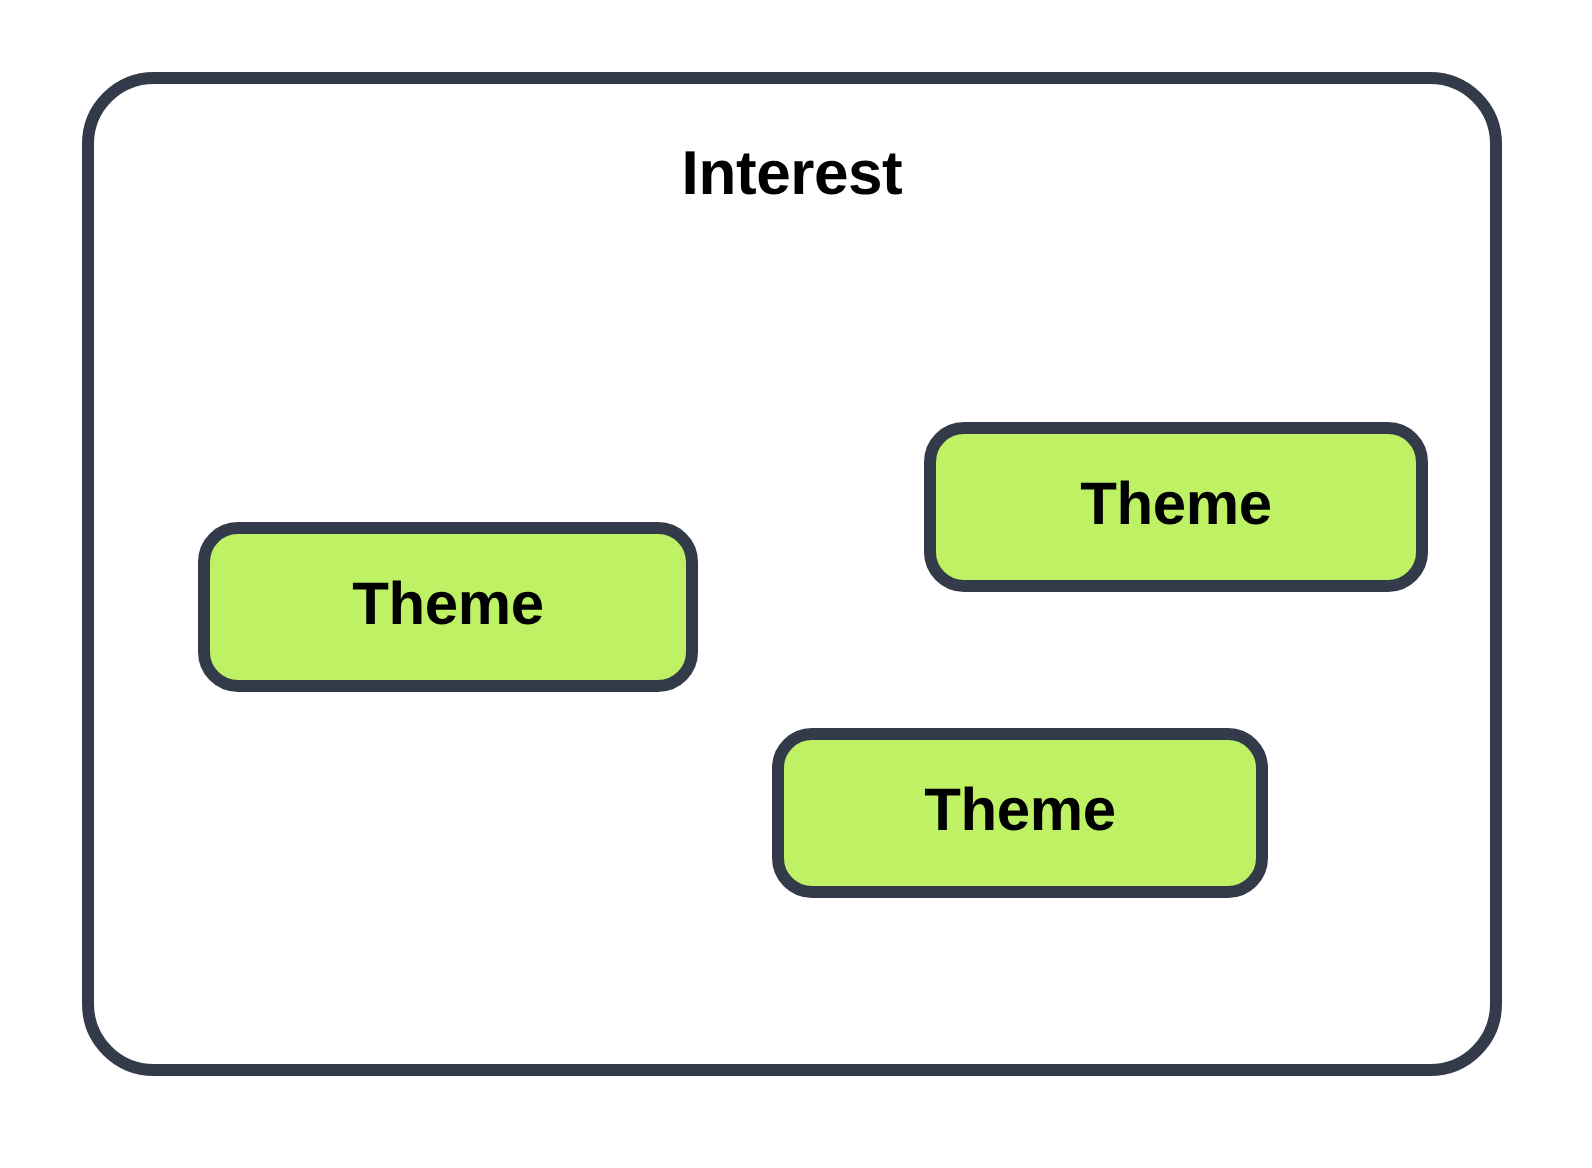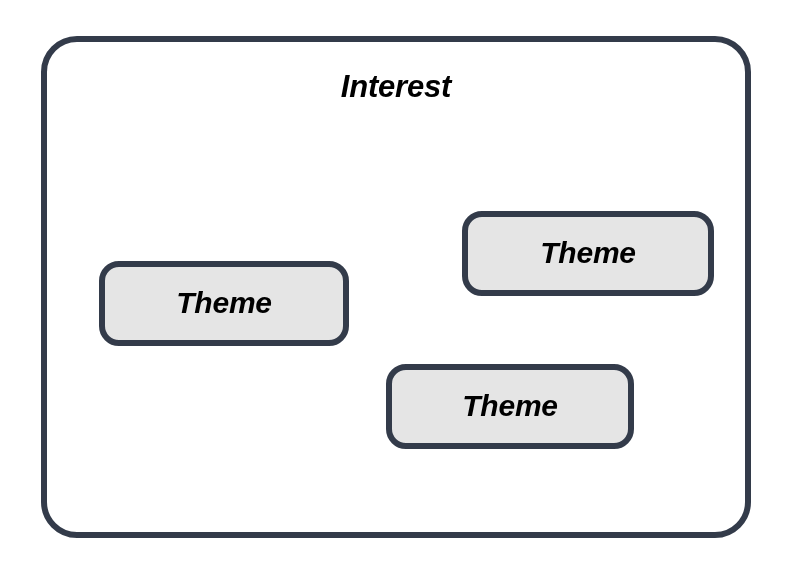--- a/index.html
+++ b/index.html
@@ -24,21 +24,20 @@
   .interest-group {
     position: absolute;
     left: 41px;
     top: 36px;
     width: 710px;
     height: 502px;
     box-sizing: border-box;
     border: 6.5px solid #333b4a;
     border-radius: 36px;
     background: #ffffff;
-    font-style: italic;
   }
 
   .interest-title {
     position: absolute;
     left: 0;
     right: 0;
     top: 29px;
     text-align: center;
     font-size: 31px;
     font-weight: bold;
@@ -47,21 +46,21 @@
     letter-spacing: -0.2px;
     white-space: nowrap;
   }
 
   
   .theme-node {
     position: absolute;
     box-sizing: border-box;
     border: 6.5px solid #333b4a;
     border-radius: 20px;
-    background: #e5e5e5;
+    background: #bef264;
     display: flex;
     align-items: center;
     justify-content: center;
   }
 
   .theme-label {
     font-size: 30px;
     font-weight: bold;
     line-height: 1;
     color: #000000;

